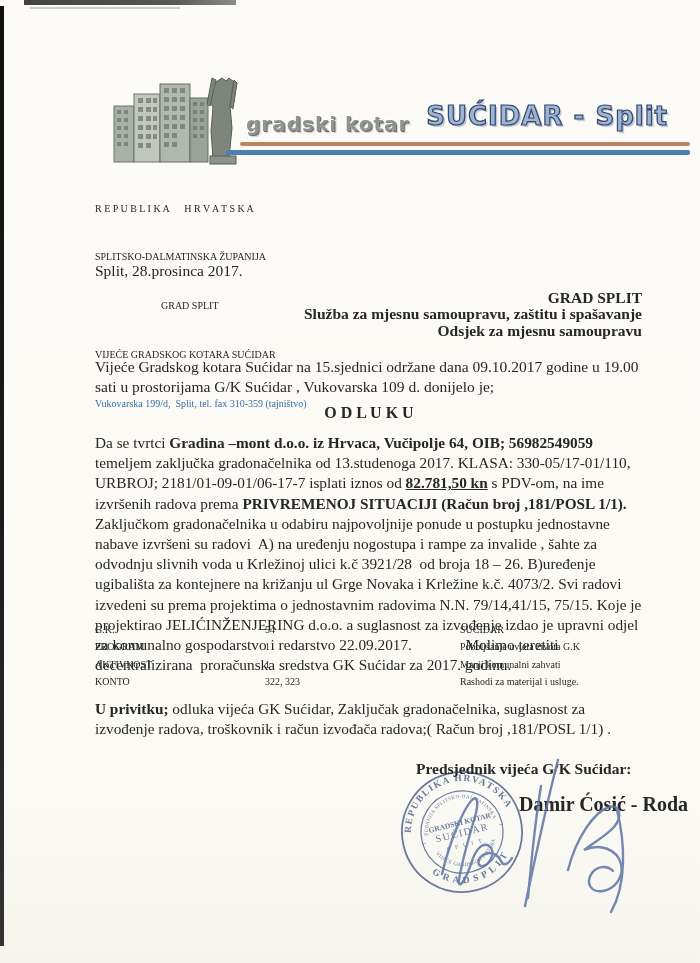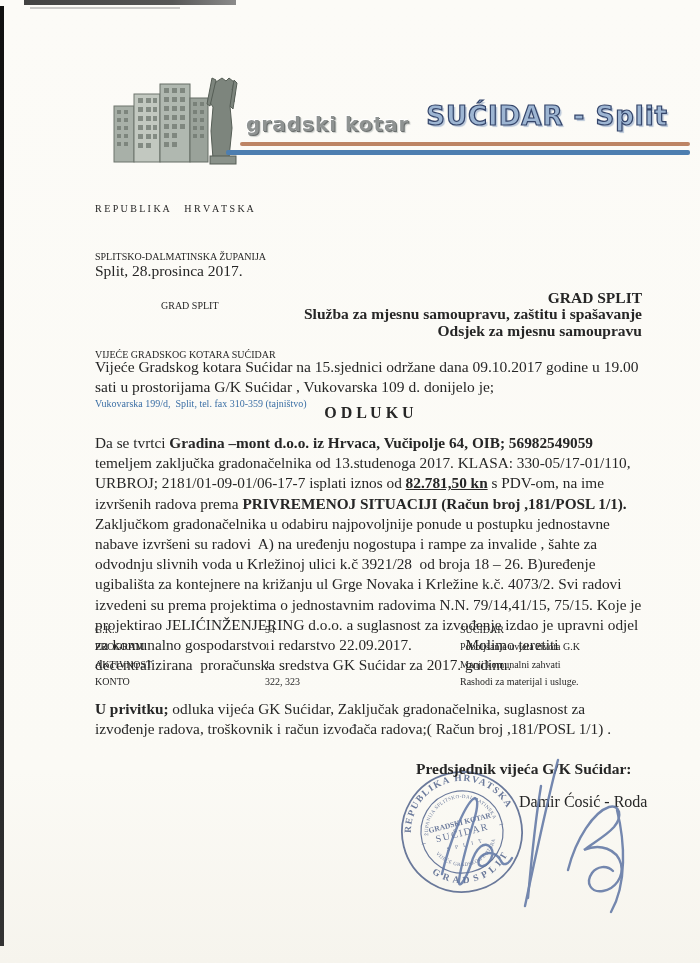--- a/index.html
+++ b/index.html
@@ -51,21 +51,21 @@
   .budget{position:absolute;left:95px;top:621px;width:552px;font-size:10px;line-height:17.4px;}
   .budget .row{display:flex;}
   .budget .c1{width:170px;}
   .budget .c2{width:195px;}
   .budget .c3{flex:1;}
 
   .attachment{position:absolute;left:95px;top:699px;width:552px;font-size:15.3px;line-height:20px;}
 
   
   .sig-title{position:absolute;left:416px;top:760px;font-size:15.5px;font-weight:bold;z-index:3;}
-  .sig-name{position:absolute;left:519px;top:793px;font-size:16px;font-weight:normal;z-index:3;}
+  .sig-name{position:absolute;left:519px;top:793px;font-size:20px;font-weight:bold;z-index:3;}
   .stamp{position:absolute;left:398px;top:768px;width:128px;height:128px;transform:rotate(-14deg);z-index:2;opacity:.88;}
   .stamp text{font-family:"Liberation Serif",serif;fill:#57688f;}
   .signature-svg{position:absolute;left:420px;top:752px;width:250px;height:165px;z-index:4;}
 </style>
 </head>
 <body>
 
 <div class="page">
 
   <div class="edge-left"></div>

